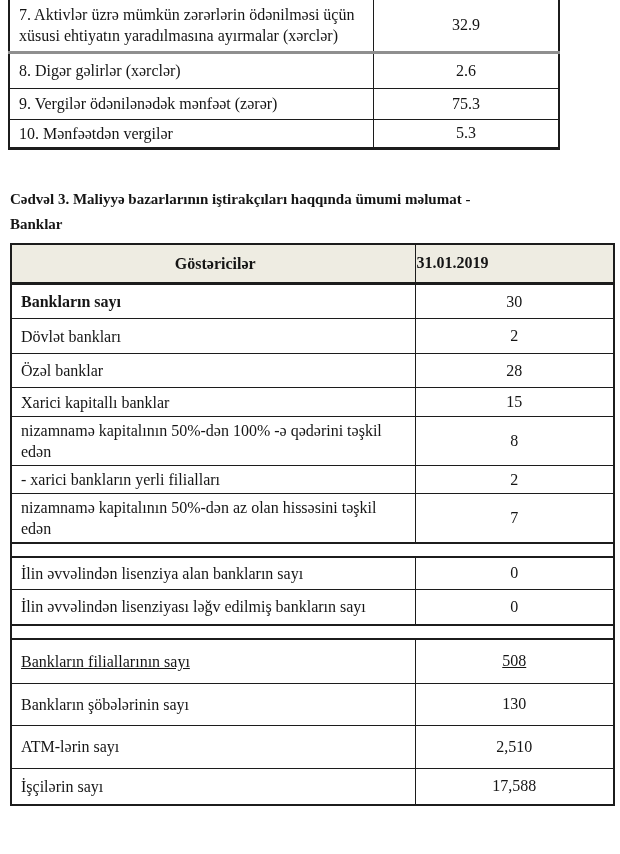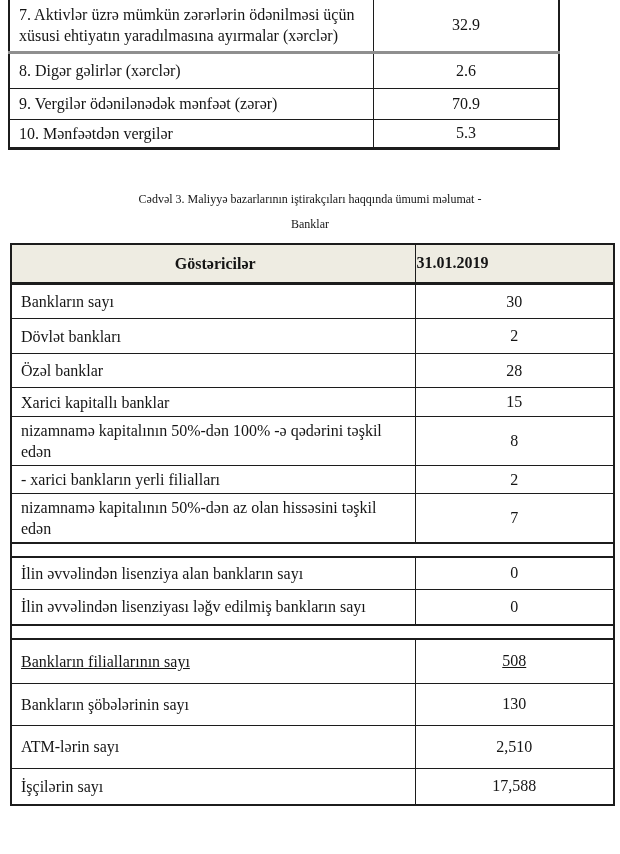--- a/index.html
+++ b/index.html
@@ -37,42 +37,41 @@
     text-align: left;
     border-bottom: 3px solid #1c1c1c;
   }
   .t2 tr.hdr td.lbl { text-align: center; padding-left: 16px; }
   .t2 tr.spacer td {
     border-top: 2px solid #1c1c1c;
     border-bottom: 2px solid #1c1c1c;
     height: 12px;
     padding: 0;
   }
-  .t2 tr.bold td.lbl { font-weight: normal; }
+  .t2 tr.bold td.lbl { font-weight: bold; }
 
   
   td.lbl {
     padding: 3px 12px 3px 9px;
     font-size: 16px;
     line-height: 21px;
     vertical-align: middle;
     text-align: left;
   }
   td.val {
     text-align: center;
     vertical-align: middle;
     font-size: 16px;
   }
 
   
   .caption {
     margin: 37px 10px 6px 10px;
-    text-align: center;
-    font-weight: normal;
-    font-size: 12px;
+    font-weight: bold;
+    font-size: 15px;
     line-height: 25px;
   }
 
   
   .h52 { height: 52px; } .h44 { height: 44px; text-decoration: underline; } .h43 { height: 43px; }
   .h42 { height: 42px; } .h40 { height: 40px; } .h37 { height: 37px; }
   .h36 { height: 36px; } .h35 { height: 35px; } .h34 { height: 34px; }
   .h32 { height: 32px; } .h31 { height: 31px; } .h29 { height: 29px; }
   .h26 { height: 26px; }
 </style>
@@ -90,21 +89,21 @@
       <tr class="first h52">
         <td class="lbl">7. Aktivlər üzrə mümkün zərərlərin ödənilməsi üçün xüsusi ehtiyatın yaradılmasına ayırmalar (xərclər)</td>
         <td class="val">32.9</td>
       </tr>
       <tr class="h36">
         <td class="lbl">8. Digər gəlirlər (xərclər)</td>
         <td class="val">2.6</td>
       </tr>
       <tr class="h31">
         <td class="lbl">9. Vergilər ödənilənədək mənfəət (zərər)</td>
-        <td class="val">70.9</td>
+        <td class="val">75.3</td>
       </tr>
       <tr class="h29">
         <td class="lbl">10. Mənfəətdən vergilər</td>
         <td class="val">5.3</td>
       </tr>
     </tbody>
   </table>
 
   <div class="caption">
     <div>Cədvəl 3. Maliyyə bazarlarının iştirakçıları haqqında ümumi məlumat -</div>

